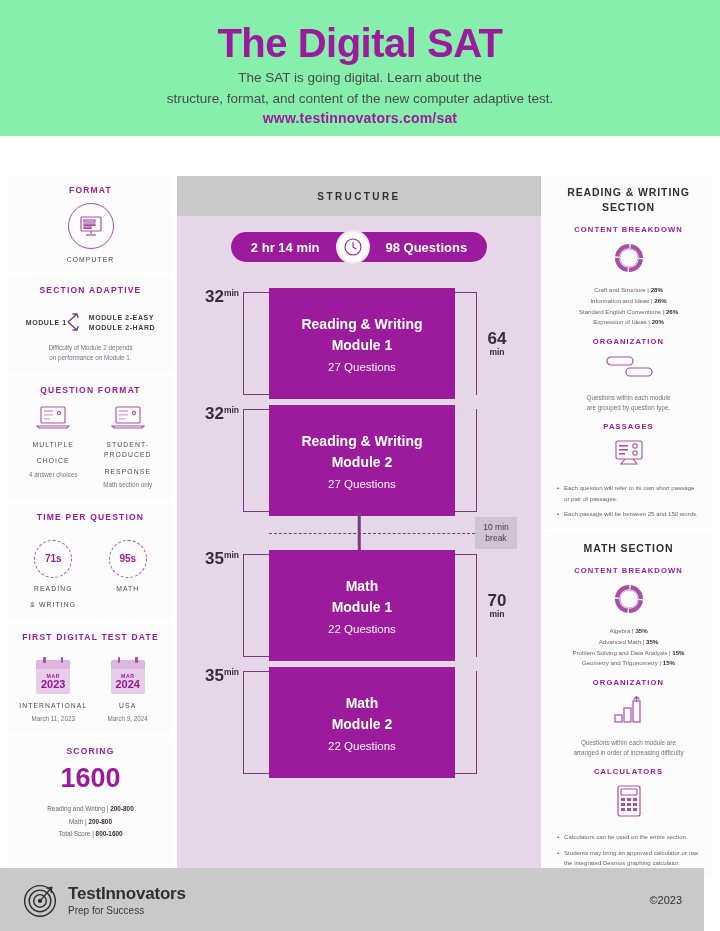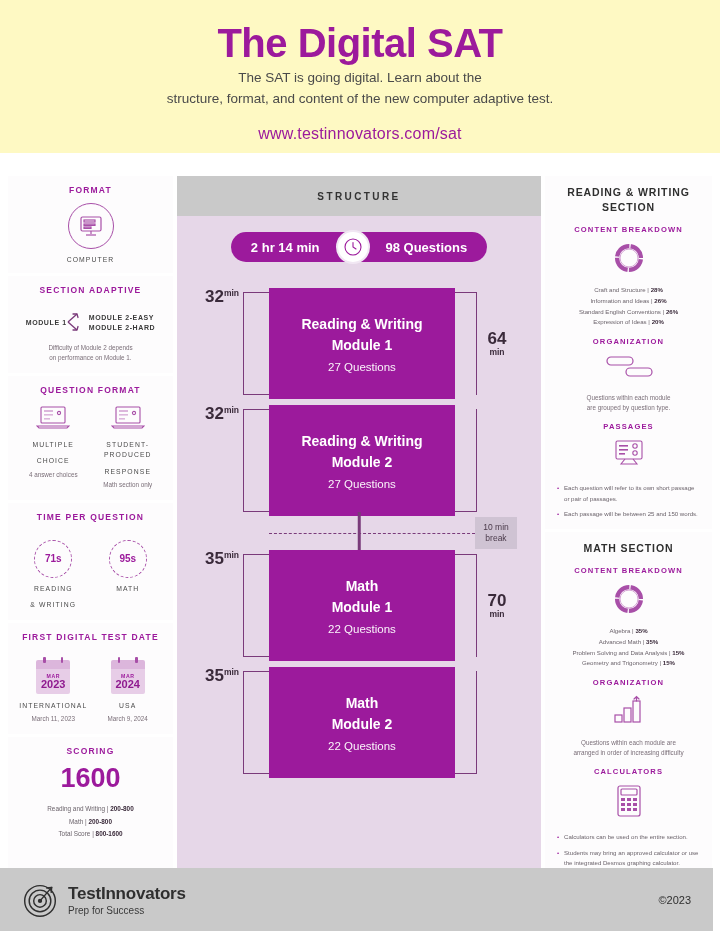--- a/index.html
+++ b/index.html
@@ -6,30 +6,30 @@
   html, body { width: 720px; height: 931px; }
   body {
     font-family: "Liberation Sans", sans-serif;
     background: #ffffff;
     color: #3a3a3a;
     position: relative;
     overflow: hidden;
   }
 
   
-  .header { text-align: center; padding: 22px 40px 10px; background:#fef9c3; }
+  .header { text-align: center; padding: 22px 40px 10px; background:#86efac; }
   .title {
     font-size: 40px; font-weight: bold; color: #9c1a9c;
     letter-spacing: -0.5px; line-height: 1.05;
   }
   .subtitle {
     margin-top: 4px; font-size: 13.5px; color: #4a4a4a; line-height: 1.55;
   }
   .url {
-    margin-top: 15px; font-size: 16px; font-weight: normal;
+    font-size: 14px; font-weight: bold;
     color: #9c1a9c; letter-spacing: 0.2px;
   }
 
   
   .board {
     position: absolute; top: 176px; left: 8px; right: 8px; bottom: 63px;
     display: flex; gap: 4px;
   }
   .col-left  { width: 165px; display: flex; flex-direction: column; gap: 3px; }
   .col-mid   { flex: 1; display: flex; flex-direction: column; }
@@ -168,21 +168,21 @@
   .donut { width: 34px; height: 34px; margin: 5px auto 6px; }
   .blist { font-size: 6.1px; color: #6b636b; line-height: 1.75; }
   .blist b { color: #3a2a3a; }
   .bullets { text-align: left; font-size: 6.1px; color: #6b636b; line-height: 1.7; padding: 0 4px; }
   .bullets li { list-style: none; margin-top: 5px; padding-left: 7px; position: relative; }
   .bullets li:before { content: "•"; position: absolute; left: 0; color: #9c1a9c; }
   .ricon { margin: 6px auto 5px; }
 
   
   .footer {
-    position: absolute; left:0; right:7px; bottom:0; height: 63px;
+    position: absolute; left:0; right:16px; bottom:0; height: 63px;
     background: #c9c9c9; display: flex; align-items: center;
     padding: 16px 22px; justify-content: space-between;
   }
   .brand { display:flex; align-items:center; gap: 10px; }
   .brand-name { font-size: 17px; font-weight: bold; color: #2f2f2f; letter-spacing:-.2px; }
   .brand-tag { font-size: 10px; color: #3a3a3a; margin-top: 1px; }
   .copy { font-size: 11px; color: #2f2f2f; }
 </style>
 </head>
 <body>

